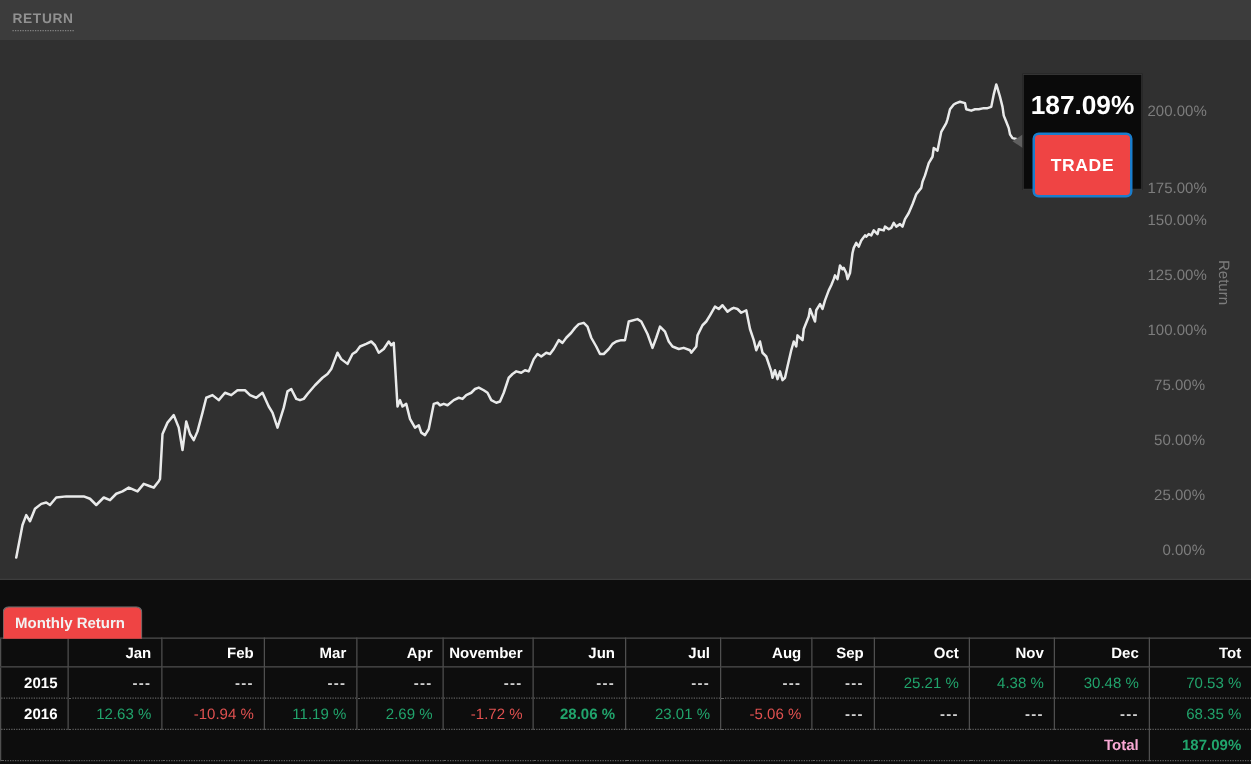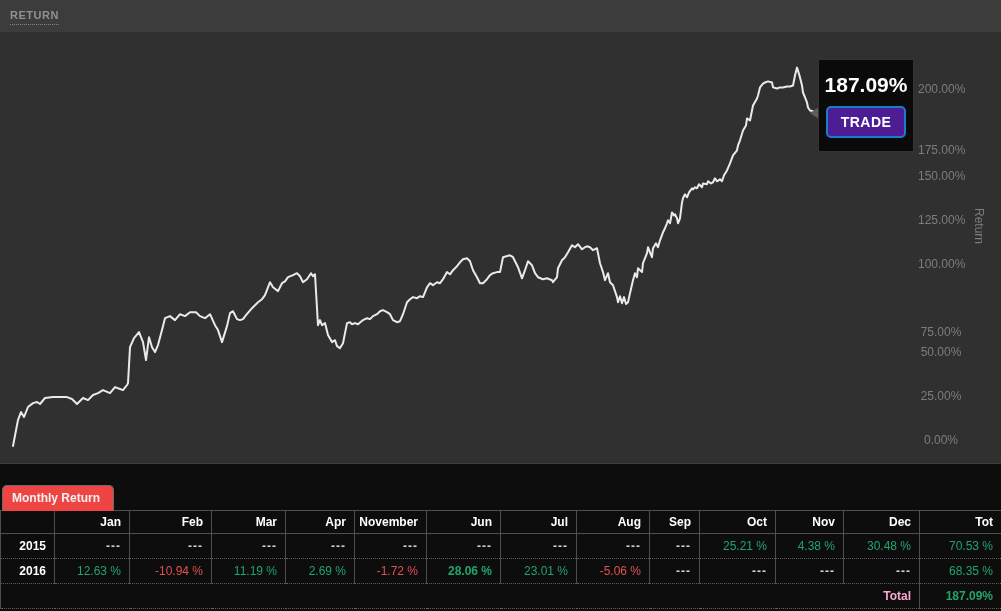--- a/index.html
+++ b/index.html
@@ -11,40 +11,40 @@
   .topbar { position:absolute; left:0; top:0; width:1001px; height:32px; background:#3c3c3c; }
   .topbar-title {
     position:absolute; left:10px; top:9px;
     font-size:11px; font-weight:bold; letter-spacing:0.5px;
     color:#919191; border-bottom:1px dotted #848484; padding-bottom:3px; cursor:pointer;
   }
 
   
   .chart-panel { position:absolute; left:0; top:32px; width:1001px; height:432px; background:#303030; border-bottom:1px solid #3d3d3d; }
   .chart-svg { position:absolute; left:0; top:0; width:1001px; height:432px; display:block; }
-  .ytick { position:absolute; left:918px; width:46px; text-align:center; font-size:12px; color:#7d7d7d; transform:translateY(-50%); }
+  .ytick { position:absolute; left:918px; width:46px; text-align:right; font-size:12px; color:#7d7d7d; transform:translateY(-50%); }
   .axis-title {
     position:absolute; left:972px; top:176px; height:70px;
     writing-mode:vertical-rl; font-size:12px; color:#7d7d7d;
   }
 
   
   .marker {
     position:absolute; left:810px; top:75px; width:0; height:0;
     border-top:6px solid transparent; border-bottom:6px solid transparent; border-right:9px solid #5f5f5f;
   }
   .tooltip {
     position:absolute; left:818px; top:27px; width:96px; height:93px;
     background:#0a0a0a; border:1px solid #343434; text-align:center;
   }
   .tooltip-value { margin-top:13px; font-size:21px; font-weight:bold; color:#ffffff; }
   .trade-btn {
-    margin-top:9px; padding:6px 13px; font-family:"Liberation Sans", sans-serif;
+    margin-top:9px; padding:16px 13px; font-family:"Liberation Sans", sans-serif;
     font-size:14px; font-weight:bold; letter-spacing:0.5px; color:#ffffff;
-    background:#4c1d95; border:2px solid #1a7dcc; border-radius:5px; cursor:pointer;
+    background:#ef4444; border:2px solid #1a7dcc; border-radius:5px; cursor:pointer;
   }
 
   
   .tab {
     position:absolute; left:2px; top:485px; height:26px; line-height:24px;
     padding:0 13px 0 9px; background:#ef4444;
     border:1px solid #6b6b6b; border-bottom:none; border-radius:5px 5px 0 0;
     font-size:12px; font-weight:bold; color:#f2f2f2; cursor:pointer; z-index:2;
   }
   table.monthly {
@@ -80,21 +80,21 @@
   <div class="chart-panel">
     <svg class="chart-svg" id="chart-svg" viewBox="0 0 1001 432" preserveAspectRatio="none">
       <polyline id="return-line" fill="none" stroke-width="2" stroke-linejoin="round" stroke-linecap="round" stroke="#e9eaea" points="13,414.0 18,388.0 21,380.1 24,385.0 28,375.0 33,371.1 37,370.0 40,372.0 45,366.0 53,365.1 60,365.1 67,365.1 72,367.0 77,372.0 83,366.0 88,368.1 93,363.0 98,361.1 103,358.1 110,361.1 115,355.1 120,357.0 123,358.1 127,353.0 128,351.1 130,315.2 134,306.1 139,300.1 143,310.1 146,328.0 149,305.2 152,315.2 155,320.1 158,313.1 162,298.1 165,286.2 170,284.1 175,288.1 180,282.2 185,284.1 190,280.2 196,280.2 200,284.1 205,286.2 210,282.2 215,293.2 218,298.1 222,310.1 227,294.1 230,281.1 233,279.2 237,287.1 240,288.1 243,287.1 246,283.2 252,276.2 255,273.2 258,270.2 262,267.2 265,263.2 270,250.2 273,255.3 278,259.1 282,251.2 285,249.3 288,245.2 293,243.1 297,241.2 300,244.2 303,250.2 307,247.2 311,241.2 313,244.2 315,242.3 318,293.2 320,288.1 322,293.2 325,291.1 328,303.1 332,310.1 335,308.2 337,314.1 340,316.1 343,311.2 347,291.1 350,290.2 352,292.2 355,291.1 358,292.2 363,288.1 367,286.2 370,287.1 373,284.1 377,282.2 380,279.2 383,278.1 387,280.2 390,282.2 393,288.1 397,290.2 400,289.2 403,282.2 407,270.2 410,267.2 413,265.1 417,266.2 420,264.2 423,265.1 427,255.3 430,251.2 433,253.2 437,250.2 440,251.2 443,247.2 447,240.1 450,242.3 453,238.2 457,234.2 460,230.3 463,227.3 467,226.3 470,229.3 473,238.2 477,245.2 480,251.2 483,251.2 487,247.2 490,243.1 493,241.2 497,240.1 500,240.1 503,225.2 510,223.3 513,225.2 518,235.2 522,246.3 525,238.2 528,229.3 532,233.3 535,241.2 538,245.2 543,247.2 547,246.3 552,248.2 553,250.2 557,245.2 558,236.3 562,228.2 565,225.2 568,220.3 572,213.3 575,215.2 578,212.2 582,217.3 585,215.2 587,214.3 590,215.2 593,218.2 597,216.2 600,231.2 603,240.1 605,248.2 608,241.2 610,250.2 613,253.2 617,265.1 618,270.2 620,264.2 622,271.3 624,265.1 626,272.1 628,270.2 630,261.2 633,248.2 635,241.2 637,245.2 638,236.3 642,240.1 643,231.2 647,221.2 648,215.2 650,220.3 652,225.2 653,216.2 656,211.3 658,215.2 660,208.3 663,200.3 665,196.2 667,191.3 668,188.3 670,191.3 672,180.4 674,183.4 675,182.3 677,186.4 678,191.3 680,186.4 682,170.4 683,166.3 685,162.3 687,165.3 689,160.4 692,156.3 693,157.4 695,155.3 697,156.3 699,152.3 702,155.3 703,151.4 707,152.3 708,149.3 711,151.4 713,150.3 715,146.3 717,149.3 720,147.3 722,149.3 724,143.3 727,138.4 730,131.4 733,123.4 737,118.3 738,113.4 740,108.3 743,98.5 746,93.4 747,86.4 750,88.5 753,73.5 757,66.5 758,63.5 760,55.4 763,51.6 765,50.5 768,49.4 772,50.5 773,55.4 777,56.5 780,55.4 783,55.4 787,54.5 790,54.5 793,53.5 795,43.5 797,35.6 798,38.6 800,45.4 802,53.5 803,60.5 805,65.4 807,70.5 808,75.5 810,78.5 813,79.2"></polyline>
     </svg>
     <div id="yticks">
         <div class="ytick" style="top: 56.5px;">200.00%</div>
         <div class="ytick" style="top: 100.4px; margin-top: 18px;">175.00%</div>
         <div class="ytick" style="top: 144.4px;">150.00%</div>
         <div class="ytick" style="top: 188.3px;">125.00%</div>
         <div class="ytick" style="top: 232.2px;">100.00%</div>
-        <div class="ytick" style="top: 276.2px; margin-top: 24px;">75.00%</div>
+        <div class="ytick" style="top: 276.2px;">75.00%</div>
         <div class="ytick" style="top: 320.1px;">50.00%</div>
         <div class="ytick" style="top: 364.1px;">25.00%</div>
         <div class="ytick" style="top: 408px;">0.00%</div>
       </div>
     <div class="axis-title">Return</div>
 
     <div class="marker"></div>
     <div class="tooltip">
       <div class="tooltip-value">187.09%</div>
       <button class="trade-btn">TRADE</button>

